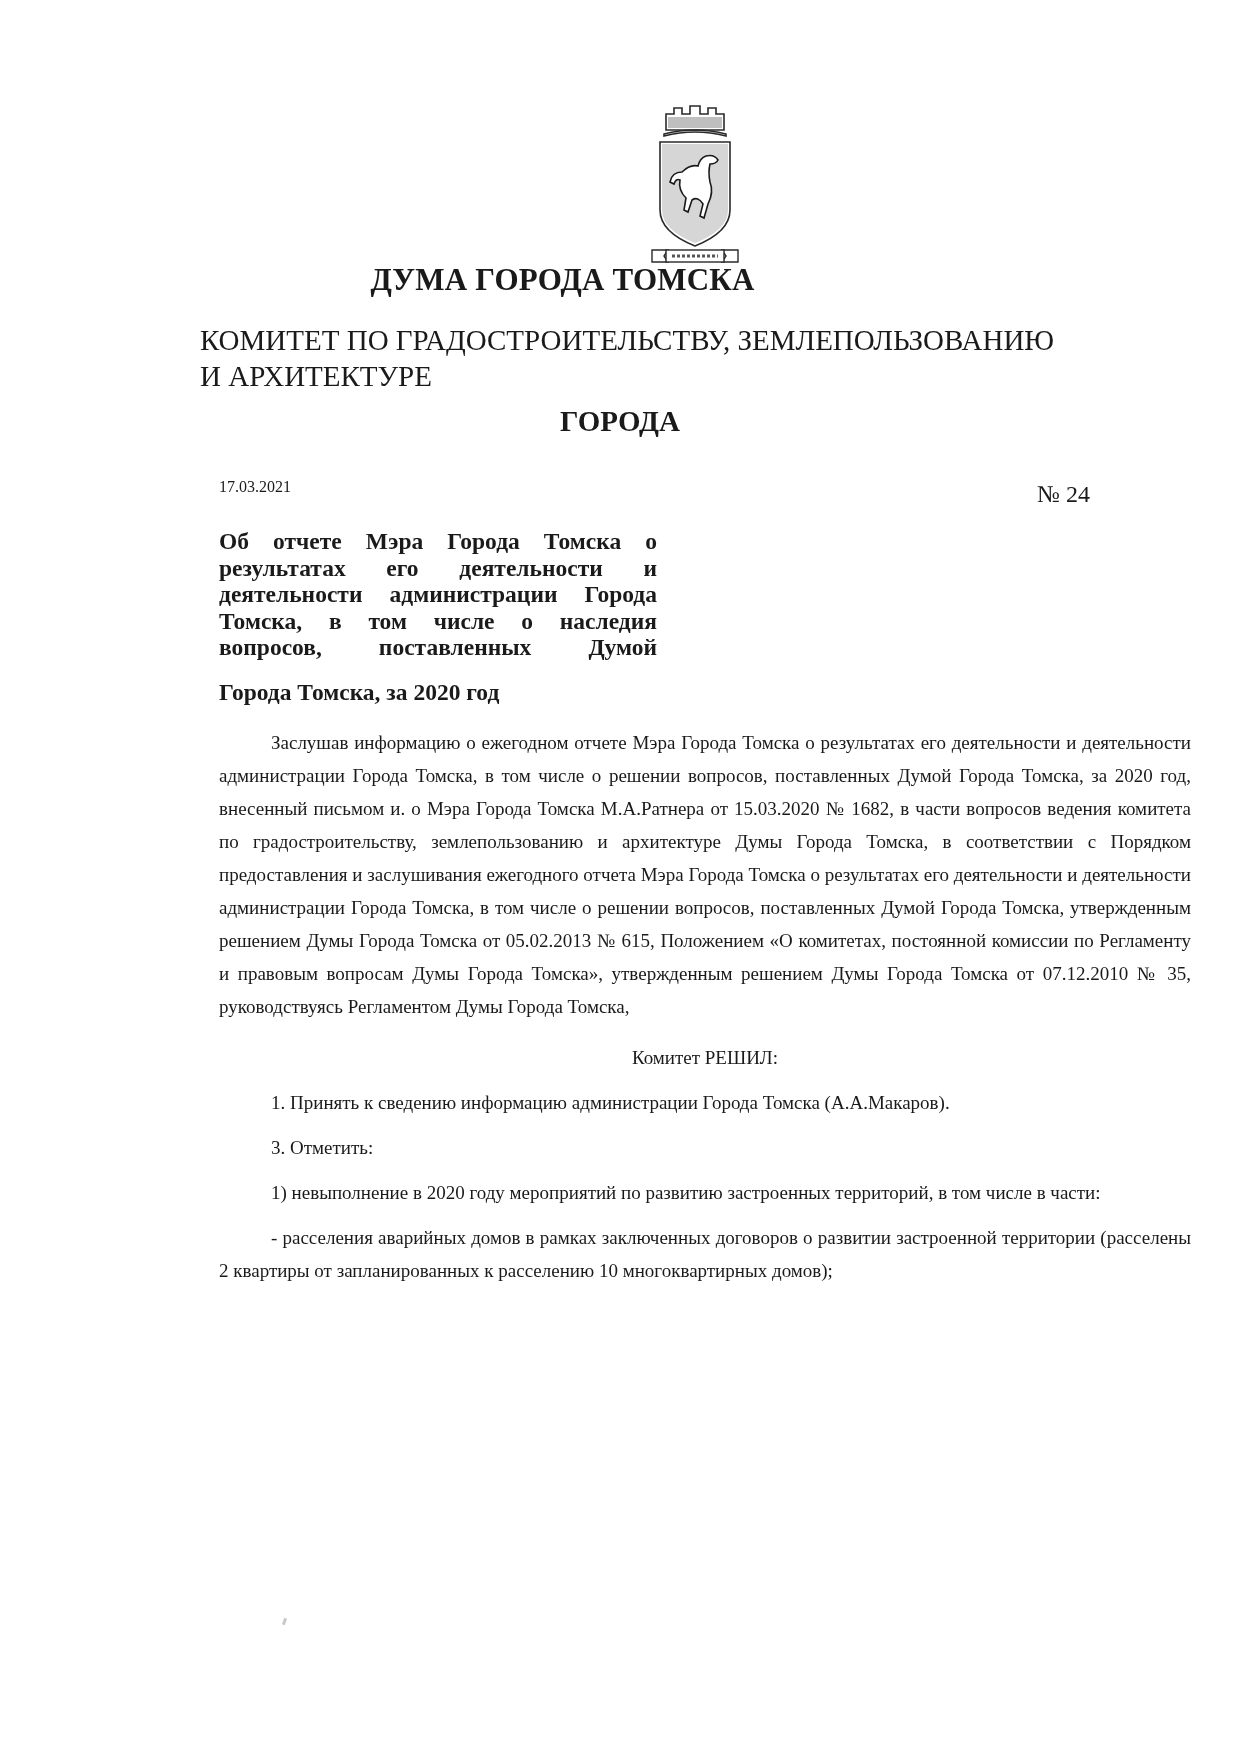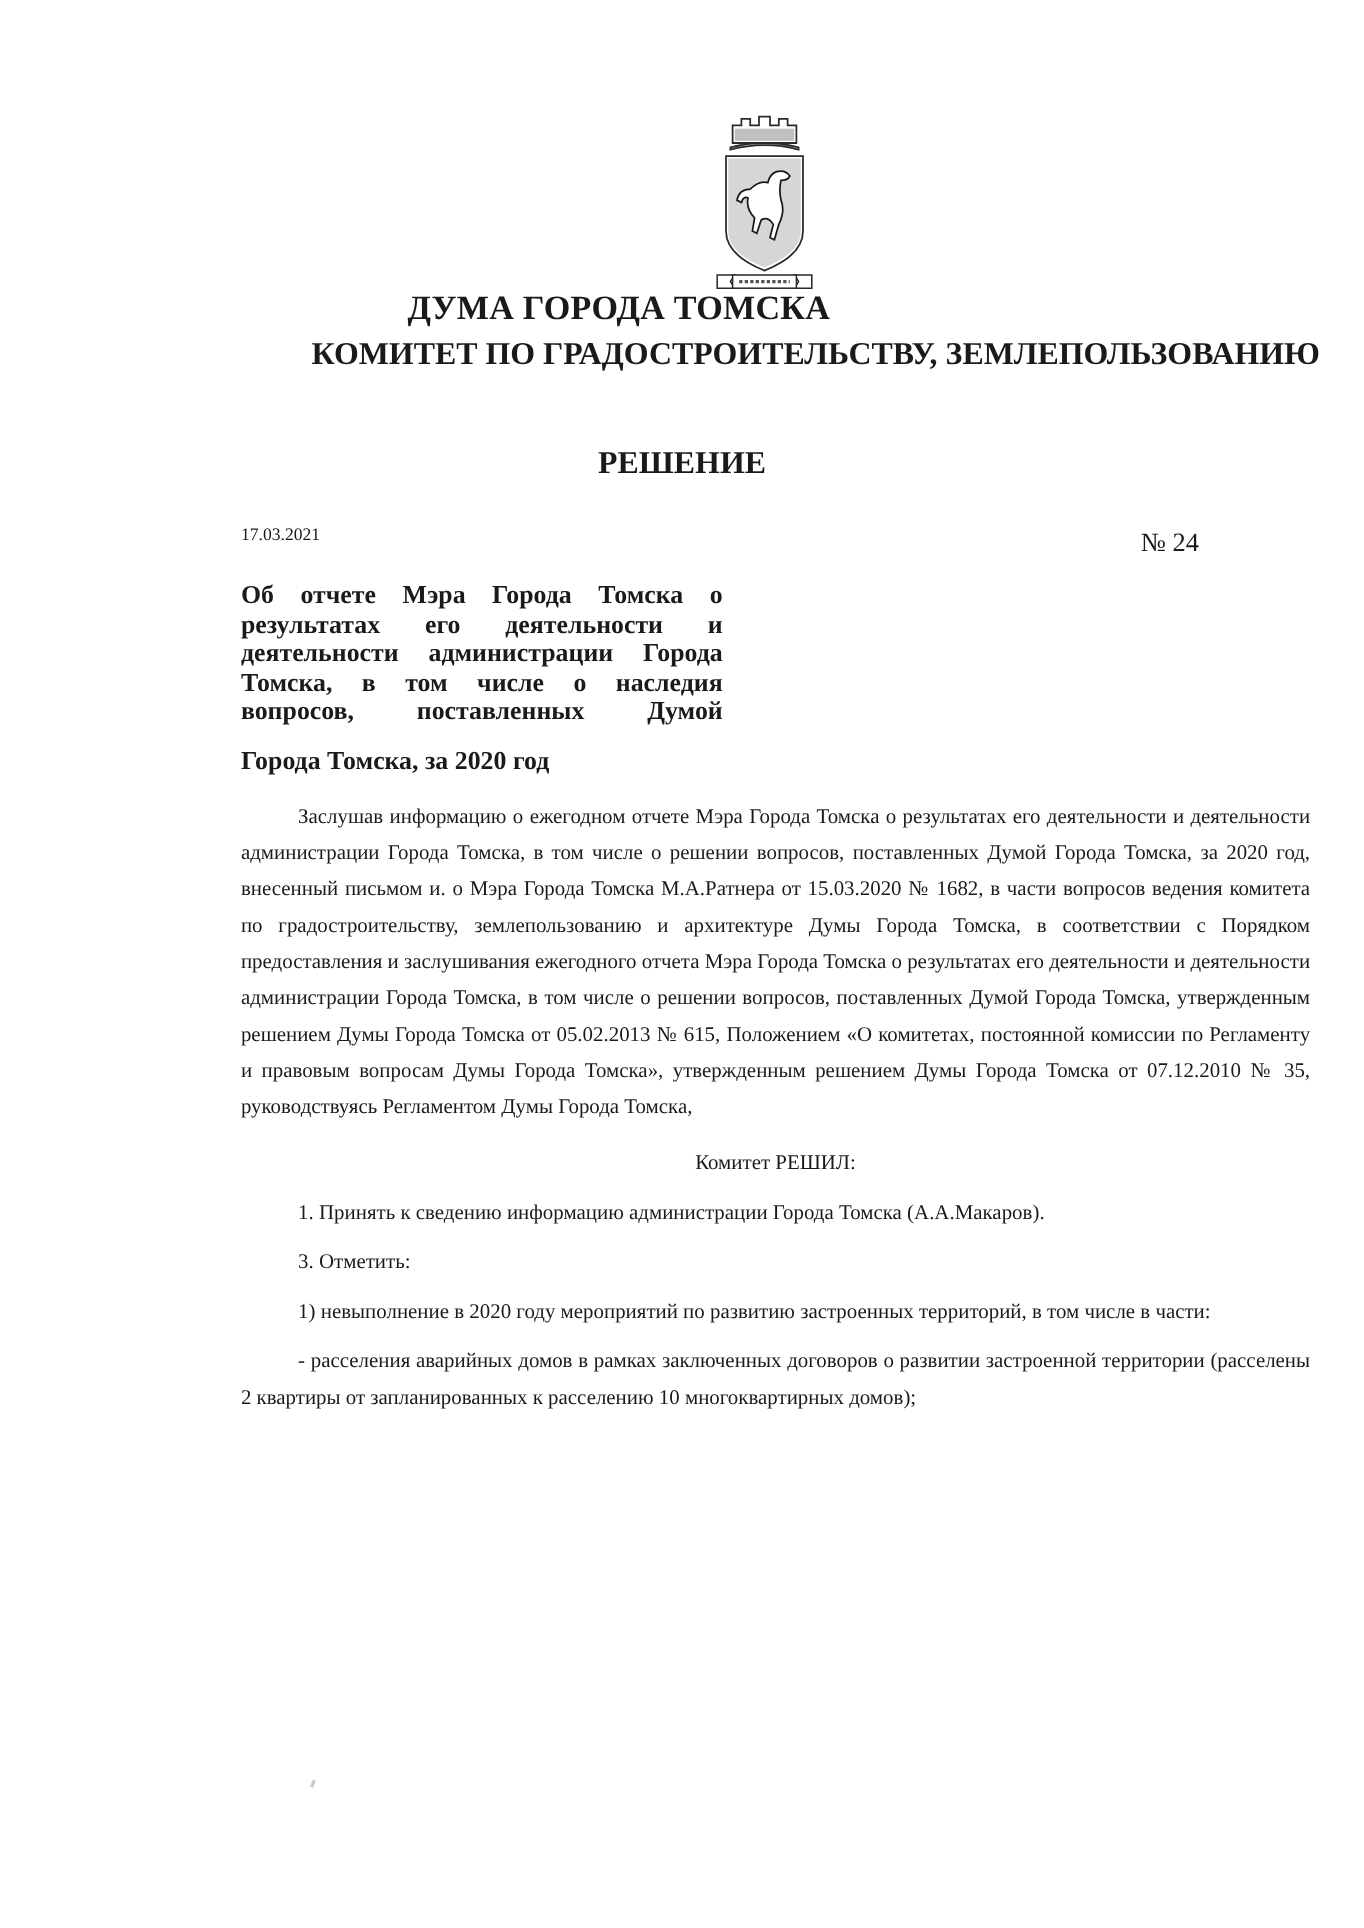--- a/index.html
+++ b/index.html
@@ -2,22 +2,22 @@
 <html><head>
   <meta charset="utf-8">
   <style>
     html, body { margin: 0; padding: 0; background: #ffffff; }
     body { width: 1240px; height: 1753px; position: relative; overflow: hidden;
       font-family: "Liberation Serif", "DejaVu Serif", serif; color: #1a1a1a; }
     .page { position: absolute; left: 0; top: 0; width: 1240px; height: 1753px; }
     .emblem { position: absolute; left: 648px; top: 100px; width: 94px; height: 165px; }
     .h-duma { position: absolute; left: 0; width: 1125px; top: 262px; text-align: center;
       font-weight: bold; font-size: 31px; letter-spacing: 0.2px; }
-    .h-committee { position: absolute; left: 200px; width: 1000px; top: 304px; text-align: right;
-      font-weight: bold; font-size: 29px; line-height: 36px; }
+    .h-committee { position: absolute; left: 200px; width: 1000px; top: 322px; text-align: left;
+      font-weight: normal; font-size: 29px; line-height: 36px; }
     .h-decision { position: absolute; left: 0; width: 1240px; top: 405px; text-align: center;
       font-weight: bold; font-size: 29px; }
     .date { position: absolute; left: 219px; top: 478px; font-size: 16px; }
     .number { position: absolute; left: 1037px; top: 481px; font-size: 24px; }
     .subject { position: absolute; left: 219px; top: 528px; width: 438px; font-weight: bold;
       font-size: 23.5px; line-height: 26.5px; text-align: justify; }
     .subject span { display: block; text-align: justify; text-align-last: justify; }
     .subject span.last { text-align-last: left; margin-top: 18px; }
     .body { position: absolute; left: 219px; top: 726px; width: 972px; font-size: 19px;
       line-height: 33px; }
@@ -46,22 +46,23 @@
     <path d="M14 44 L80 44 L80 110 Q80 130 47 143 Q14 130 14 110 Z" fill="#d6d6d6"></path>
     <path d="M58 56 Q66 54 70 60 Q68 64 62 64 Q60 72 62 82 Q66 92 60 104 L56 118 L52 116 L55 104 Q50 96 44 100 L40 112 L36 110 L38 98 Q30 90 32 80 Q28 78 26 84 L22 82 Q24 72 34 72 Q42 64 50 66 Q52 58 58 56 Z" fill="#ffffff" stroke="#1a1a1a" stroke-width="1.6"></path>
     <path d="M4 150 L20 150 L16 156 L20 162 L4 162 Z M90 150 L74 150 L78 156 L74 162 L90 162 Z" fill="none" stroke="#2a2a2a" stroke-width="1.4"></path>
     <rect x="18" y="150" width="58" height="12" fill="#ffffff" stroke="#2a2a2a" stroke-width="1.4"></rect>
     <path d="M24 156 L70 156" stroke="#555" stroke-width="3" stroke-dasharray="3 2"></path>
   </svg>
 
   <div class="h-duma">ДУМА ГОРОДА ТОМСКА</div>
   <div class="h-committee">
     <div>КОМИТЕТ ПО ГРАДОСТРОИТЕЛЬСТВУ, ЗЕМЛЕПОЛЬЗОВАНИЮ</div>
+    <div>И АРХИТЕКТУРЕ</div>
   </div>
-  <div class="h-decision">РЕШЕНИЕ</div>
+  <div class="h-decision">ГОРОДА</div>
 
   <div class="date">17.03.2021</div>
   <div class="number">№ 24</div>
 
   <div class="subject">
     <span>Об отчете Мэра Города Томска о</span>
     <span>результатах его деятельности и</span>
     <span>деятельности администрации Города</span>
     <span>Томска, в том числе о наследия</span>
     <span>вопросов, поставленных Думой</span>

